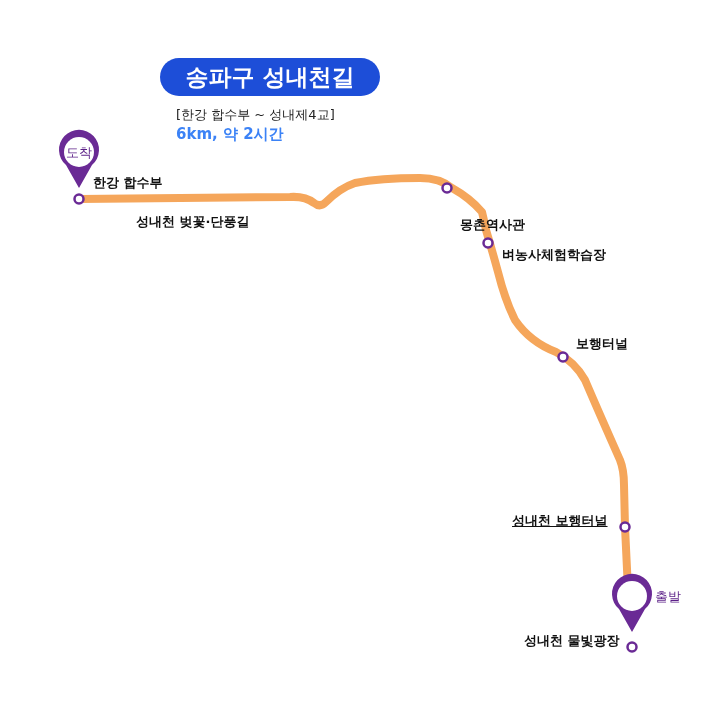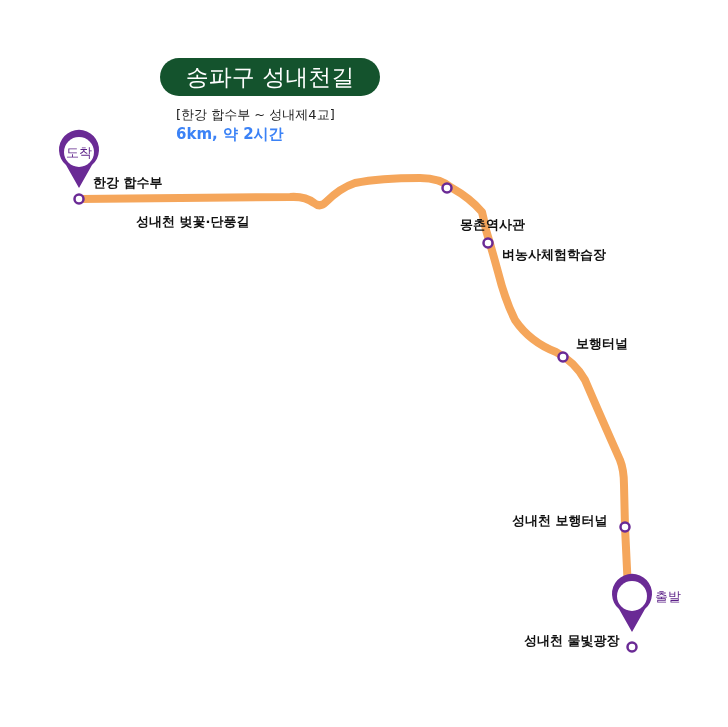--- a/index.html
+++ b/index.html
@@ -1,20 +1,20 @@
 <!DOCTYPE html>
 <html><head>
   <meta charset="utf-8">
   <style>
     html, body { margin: 0; padding: 0; background: #ffffff; }
     body { width: 728px; height: 727px; position: relative; overflow: hidden;
            font-family: "DejaVu Sans", "Liberation Sans", sans-serif; color: #1a1a1a; }
     .title-pill { position: absolute; left: 160px; top: 58px; width: 220px; height: 38px;
-                  border-radius: 19px; background: #14532d; color: #ffffff;
-                  font-size: 23px; font-weight: normal; text-align: center; line-height: 38px;
+                  border-radius: 19px; background: #1d4ed8; color: #ffffff;
+                  font-size: 23px; font-weight: bold; text-align: center; line-height: 38px;
                   letter-spacing: 0px; }
     .subtitle { position: absolute; left: 176px; top: 106px; font-size: 13px; color: #222; }
     .distance { position: absolute; left: 176px; top: 125px; font-size: 15px; font-weight: bold; color: #3b82f6; }
     svg.map { position: absolute; left: 0; top: 0; }
     .label { position: absolute; font-size: 13px; font-weight: bold; color: #111; white-space: nowrap; }
     .pin-text { position: absolute; font-size: 13px; font-weight: normal; color: #5b1f87; text-align: center; width: 36px; }
   </style>
 </head>
 <body>
 
@@ -44,14 +44,14 @@
 </svg>
 
 <div class="pin-text" style="left:61px; top:144px;">도착</div>
 <div class="pin-text" style="left:614px; top:588px;margin-left:36px;">출발</div>
 
 <div class="label" style="left:93px; top:174px;">한강 합수부</div>
 <div class="label" style="left:136px; top:213px;">성내천 벚꽃·단풍길</div>
 <div class="label" style="left:460px; top:172px;margin-top:44px;">몽촌역사관</div>
 <div class="label" style="left:502px; top:236px;margin-top:10px;">벼농사체험학습장</div>
 <div class="label" style="left:576px; top:335px;">보행터널</div>
-<div class="label" style="left:512px; top:512px;">성내천 보행터널</div>
+<div class="label" style="left:512px; top:512px;text-decoration:underline;">성내천 보행터널</div>
 <div class="label" style="left:516px; top:632px;margin-left:8px;">성내천 물빛광장</div>
 
 </body></html>

